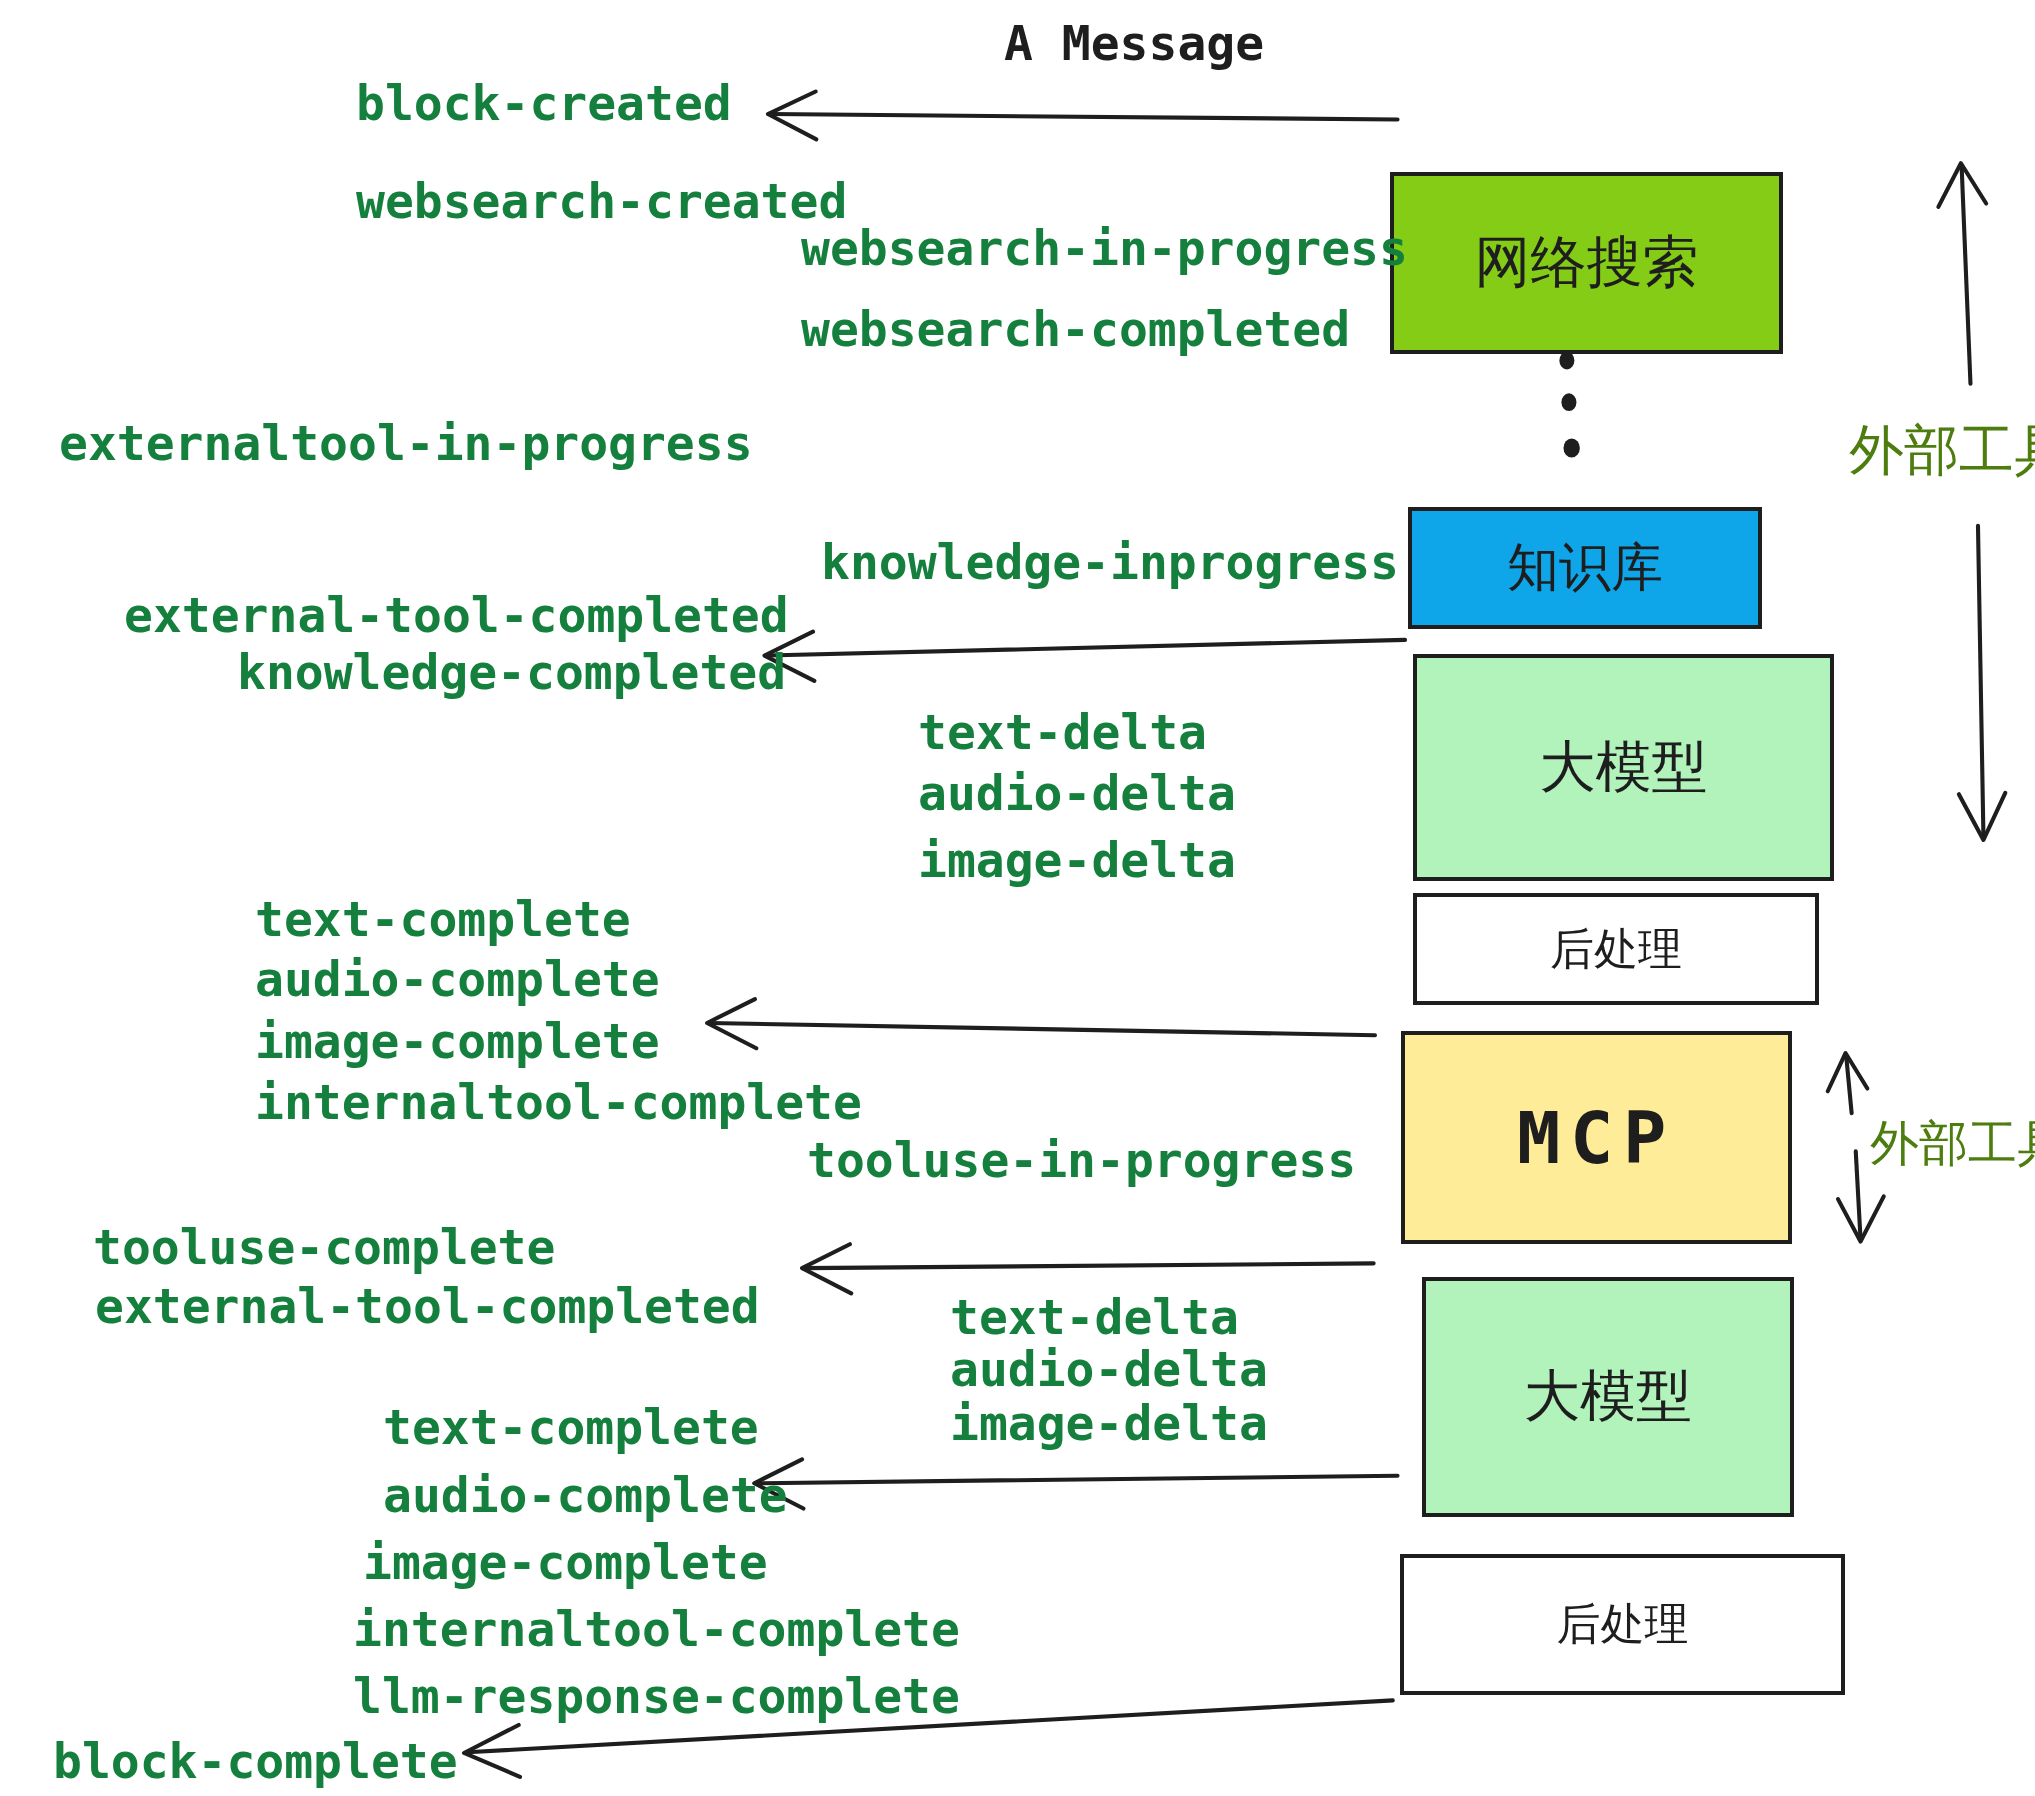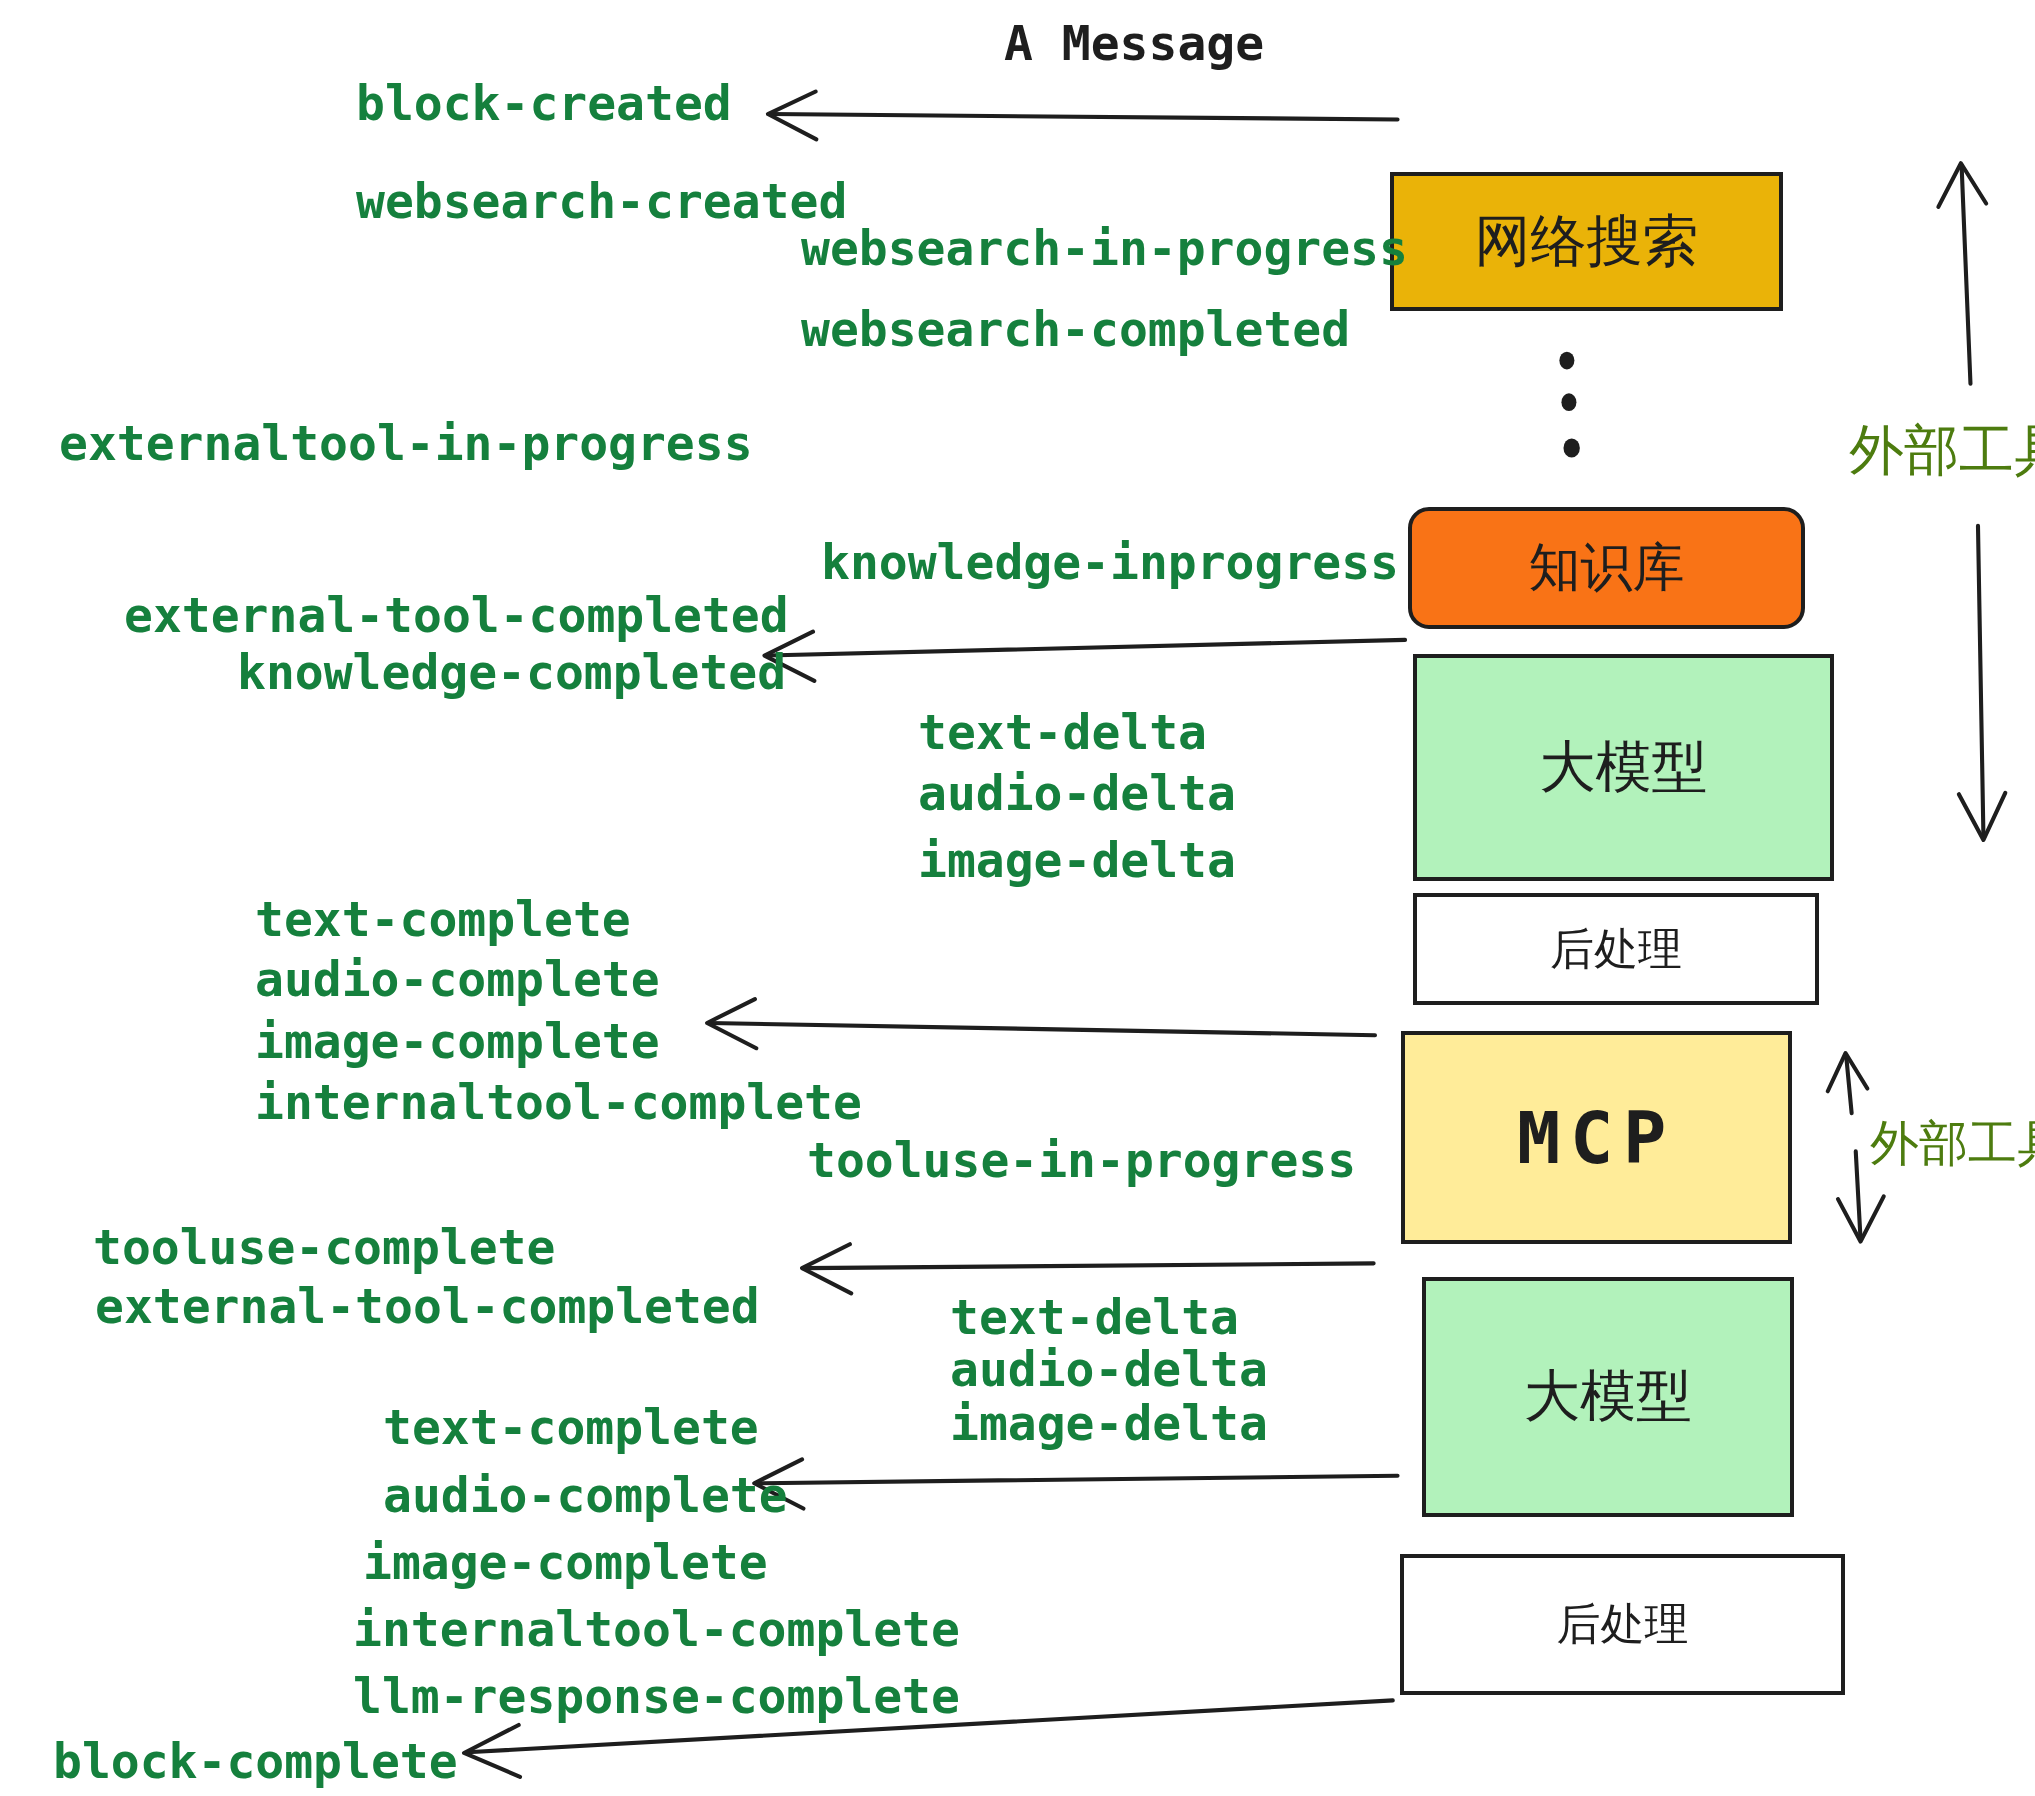--- a/index.html
+++ b/index.html
@@ -104,25 +104,25 @@
 
     <g fill="#1e1e1e" stroke="none">
       <ellipse cx="2233" cy="528" rx="11" ry="13"></ellipse>
       <ellipse cx="2236" cy="589" rx="11" ry="13"></ellipse>
       <ellipse cx="2240" cy="656" rx="12" ry="14"></ellipse>
     </g>
   </svg>
 
   <div class="title" style="left:962px;top:16.4px">A Message</div>
 
-  <div class="box" style="left: 1348px; top: 172px; width: 393px; height: 139px; background-color: #eab308;">
+  <div class="box" style="left: 1348px; top: 172px; width: 393px; height: 182px; background-color: #84cc16;">
     <span class="lbl big">网络搜索</span>
   </div>
 
-  <div class="box" style="left: 1366px; top: 507px; width: 397px; height: 122px; background-color: #f97316; border-radius: 21px;">
+  <div class="box" style="left: 1366px; top: 507px; width: 354px; height: 122px; background-color: #0ea5e9;">
     <span class="lbl">知识库</span>
   </div>
 
   <div class="box" style="left: 1371px; top: 654px; width: 421px; height: 227px; background-color: rgb(178, 242, 187);">
     <span class="lbl big">大模型</span>
   </div>
 
   <div class="box" style="left: 1371px; top: 893px; width: 406px; height: 112px; background-color: rgb(255, 255, 255);">
     <span class="lbl small">后处理</span>
   </div>

